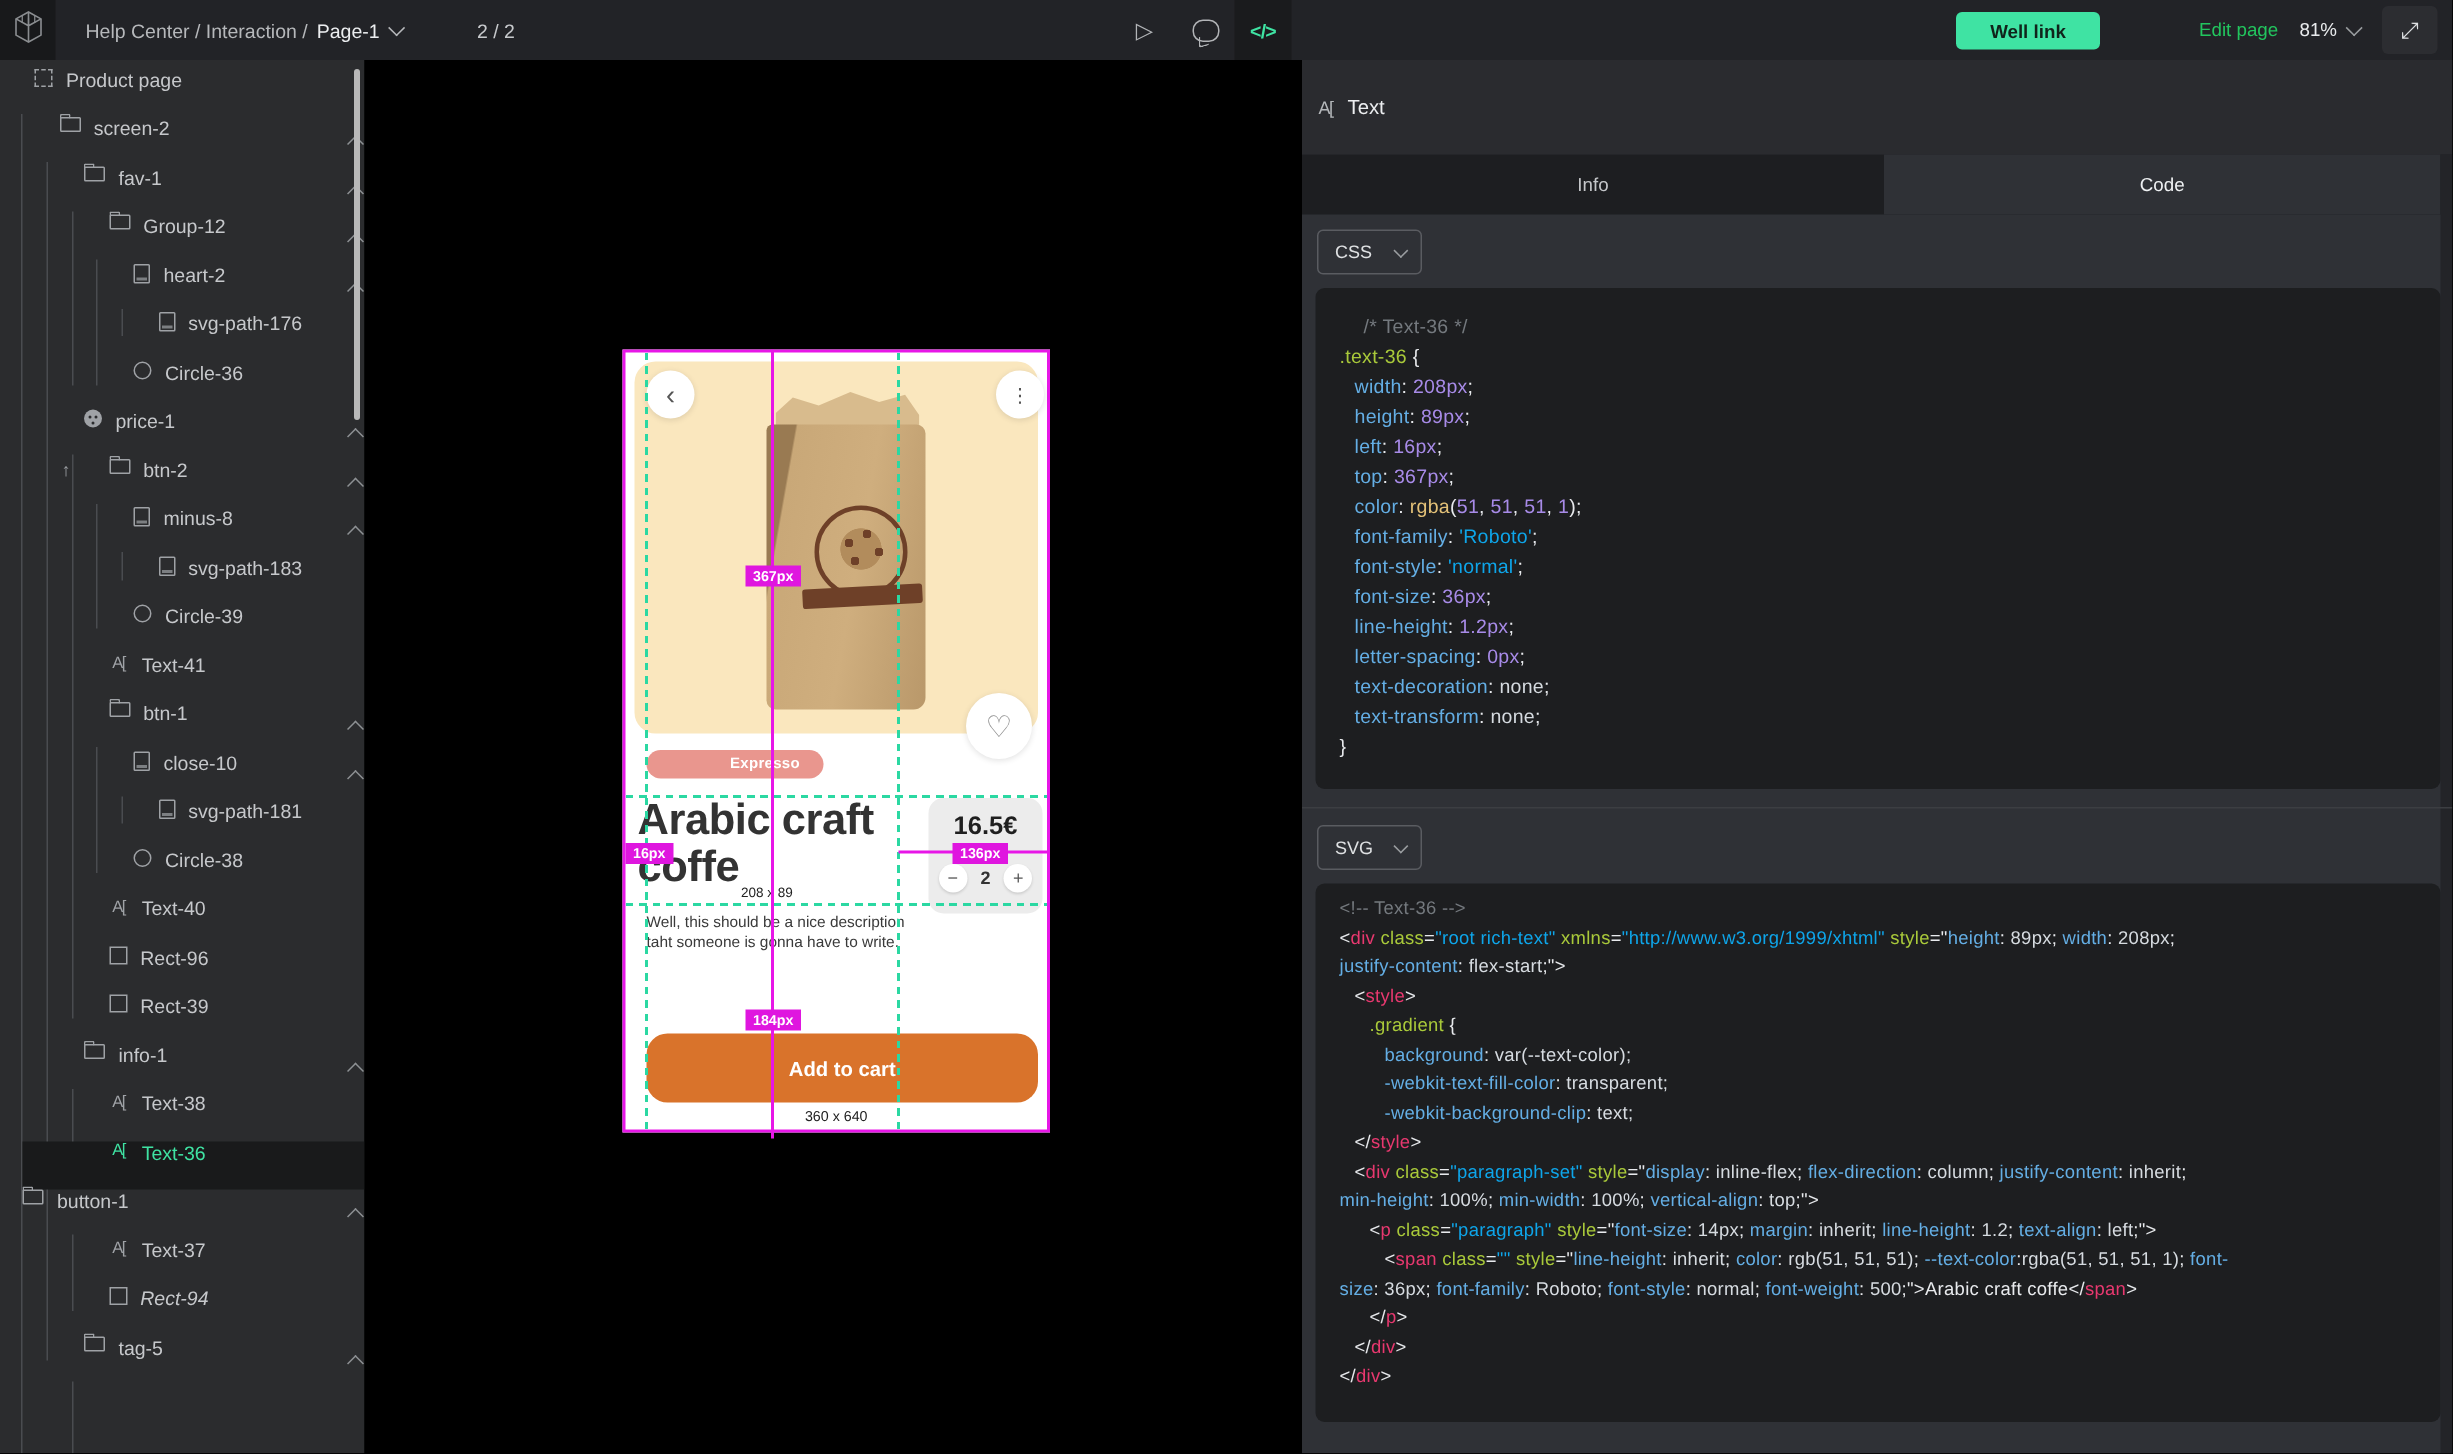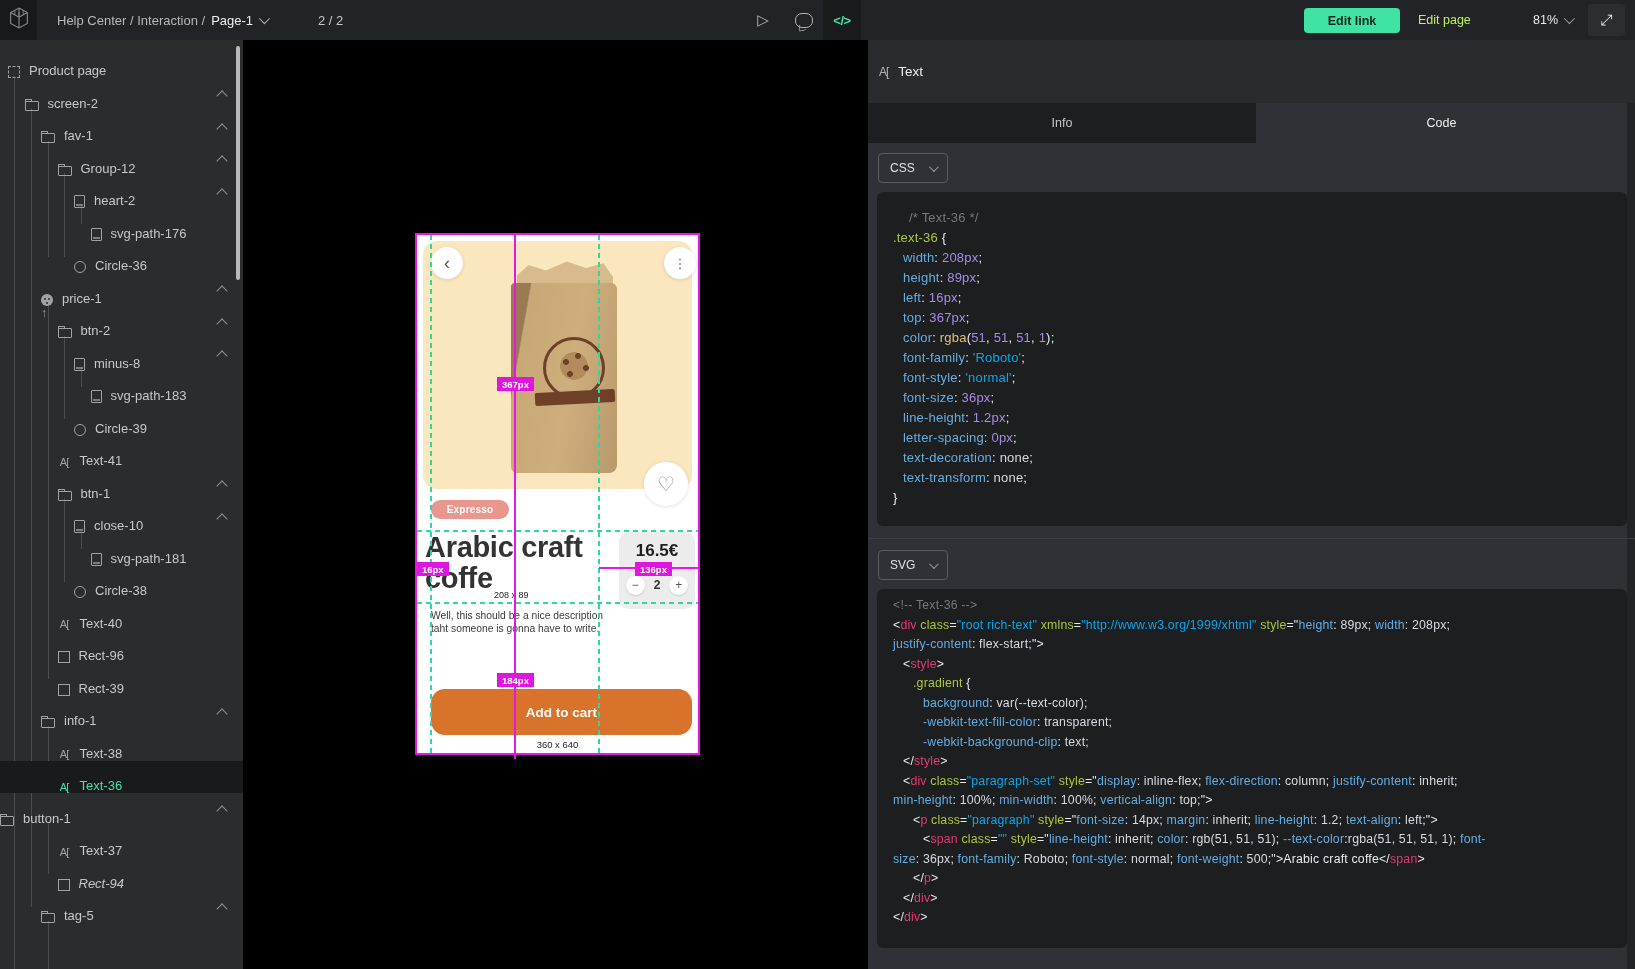--- a/index.html
+++ b/index.html
@@ -24,32 +24,32 @@
   .bubble{width:16px;height:13px;border:1.5px solid #b2b4b7;border-radius:7px;position:relative;}
   .bubble:after{content:"";position:absolute;left:3px;bottom:-4px;width:6px;height:6px;
                 border-left:1.5px solid #b2b4b7;border-bottom:1.5px solid #b2b4b7;
                 transform:rotate(-15deg) skew(-15deg);border-radius:0 0 0 2px;background:transparent;}
   .code-tile{position:absolute;left:823px;top:0;width:38px;height:40px;background:#1a1b1d;
              display:flex;align-items:center;justify-content:center;cursor:pointer;}
   .code-glyph{color:#3fe3a3;font-size:13px;font-weight:700;letter-spacing:-0.5px;}
   .share-btn{position:absolute;left:1304px;top:8px;width:96px;height:25px;background:#3fe3a3;
              border:none;border-radius:4px;font-family:inherit;font-size:12.5px;font-weight:600;
              color:#10241b;cursor:pointer;}
-  .edit-link{position:absolute;left:1418px;top:0;height:40px;display:flex;align-items:center;
-             color:#bef264;font-size:12.5px;cursor:pointer;}
+  .edit-link{position:absolute;left:1466px;top:0;height:40px;display:flex;align-items:center;
+             color:#22c55e;font-size:12.5px;cursor:pointer;}
   .zoom-ctl{position:absolute;left:1533px;top:0;height:40px;display:flex;align-items:center;gap:6px;
             color:#e8eaec;font-size:12.5px;cursor:pointer;}
   .zoom-ctl .chev-down{border-color:#9a9da0;}
   .fs-tile{position:absolute;left:1588px;top:4px;width:37px;height:32px;background:#2c2d31;
            border-radius:4px;display:flex;align-items:center;justify-content:center;
            color:#dfe1e3;font-size:15px;cursor:pointer;}
   
   .sidebar{position:absolute;left:0;top:40px;width:243px;height:929px;background:#2b2c2e;overflow:hidden;}
   .guide{position:absolute;width:1px;background:#4a4c50;}
-  .trow{position:absolute;left:0;width:243px;height:32.5px;display:flex;align-items:flex-end;
+  .trow{position:absolute;left:15px;width:243px;height:32.5px;display:flex;align-items:flex-start;
         box-sizing:border-box;cursor:pointer;}
   .trow .tlabel{font-size:13px;color:#c6c8cb;margin-left:9px;white-space:nowrap;}
   .trow.sel{background:#191a1b;}
   .trow.sel .tlabel{color:#3fe3a3;}
   .ticn{width:13px;height:13px;display:inline-flex;align-items:center;justify-content:center;
         flex:none;color:#9fa2a6;}
   .trow.sel .ticn{color:#3fe3a3;}
   .icn-frame{width:10px;height:10px;border:1px dashed currentColor;}
   .icn-folder{width:12px;height:8px;border:1px solid currentColor;border-radius:1px;position:relative;}
   .icn-folder:before{content:"";position:absolute;left:-1px;top:-3px;width:5px;height:2px;
@@ -88,21 +88,21 @@
             background:radial-gradient(circle 3px at 20px 22px,#6e4028 95%,transparent),
                        radial-gradient(circle 3px at 32px 16px,#6e4028 95%,transparent),
                        radial-gradient(circle 3px at 40px 28px,#6e4028 95%,transparent),
                        radial-gradient(circle 3px at 24px 34px,#6e4028 95%,transparent),
                        radial-gradient(circle 14px at 28px 26px,#b28c5c 97%,transparent);}
   .bag-ribbon{position:absolute;left:26px;top:132px;width:80px;height:13px;background:#6e4028;
               transform:rotate(-3deg);border-radius:2px;}
   
   .tag-pill{position:absolute;left:14px;top:265px;width:78px;height:19px;background:#e9968e;
             border-radius:10px;color:#fff;font-size:10px;font-weight:600;display:flex;
-            align-items:center;justify-content:center;letter-spacing:.2px;}
+            align-items:center;justify-content:center;letter-spacing:.2px;padding-left:40px;}
   .p-title{position:absolute;left:8px;top:297px;width:172px;font-size:29px;line-height:31px;
            font-weight:600;color:#333;letter-spacing:-0.3px;}
   .size-label{position:absolute;left:77px;top:355px;font-size:9px;color:#222;}
   .price-box{position:absolute;left:202px;top:297px;width:76px;height:77px;background:#ececec;
              border-radius:10px;}
   .price-val{position:absolute;left:0;top:9px;width:100%;text-align:center;font-size:17px;
              font-weight:700;color:#1f1f1f;}
   .stepper{position:absolute;left:0;top:42px;width:100%;height:22px;display:flex;align-items:center;
            justify-content:center;gap:9px;}
   .step-btn{width:19px;height:19px;border-radius:50%;background:#fff;display:flex;align-items:center;
@@ -175,21 +175,21 @@
     <span class="page-ind">2 / 2</span>
     <div class="tb-play">
       <span>▷</span>
     </div>
     <div class="tb-comment">
       <span class="bubble"></span>
     </div>
     <div class="code-tile">
       <span class="code-glyph">&lt;/&gt;</span>
     </div>
-    <button class="share-btn">Edit link</button>
+    <button class="share-btn">Well link</button>
     <span class="edit-link">Edit page</span>
     <div class="zoom-ctl">
       <span>81%</span>
       <span class="chev-down"></span>
     </div>
     <div class="fs-tile">
       <span>⤢</span>
     </div>
   </header>
 

